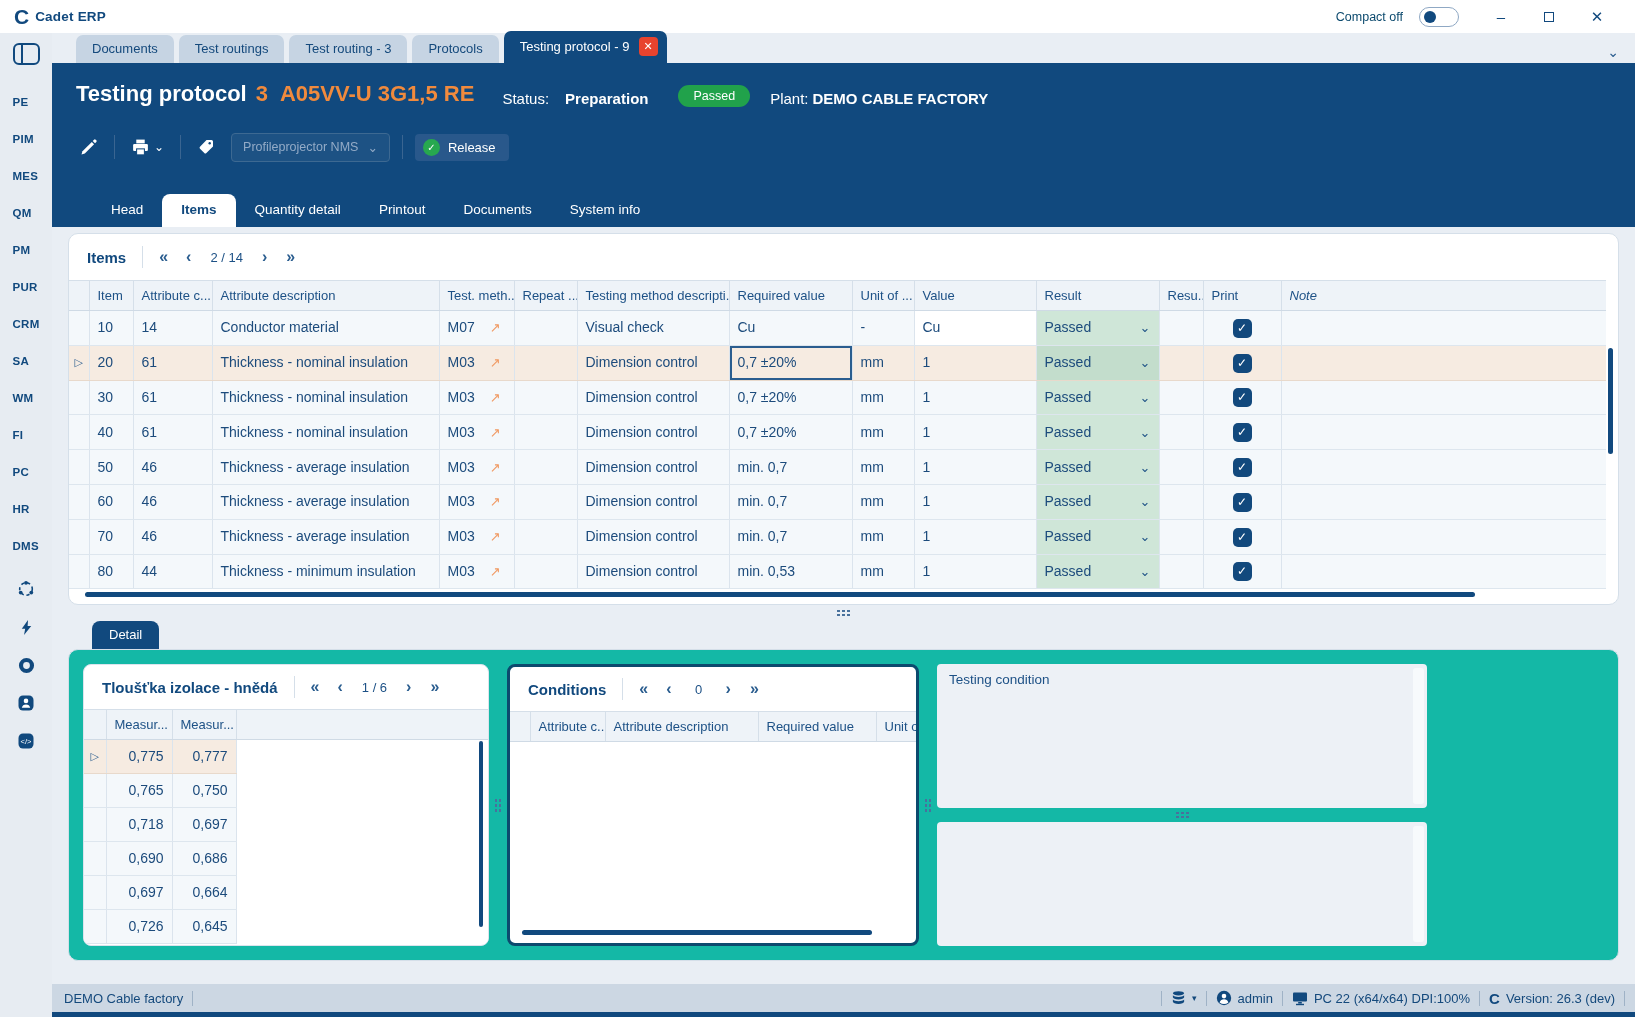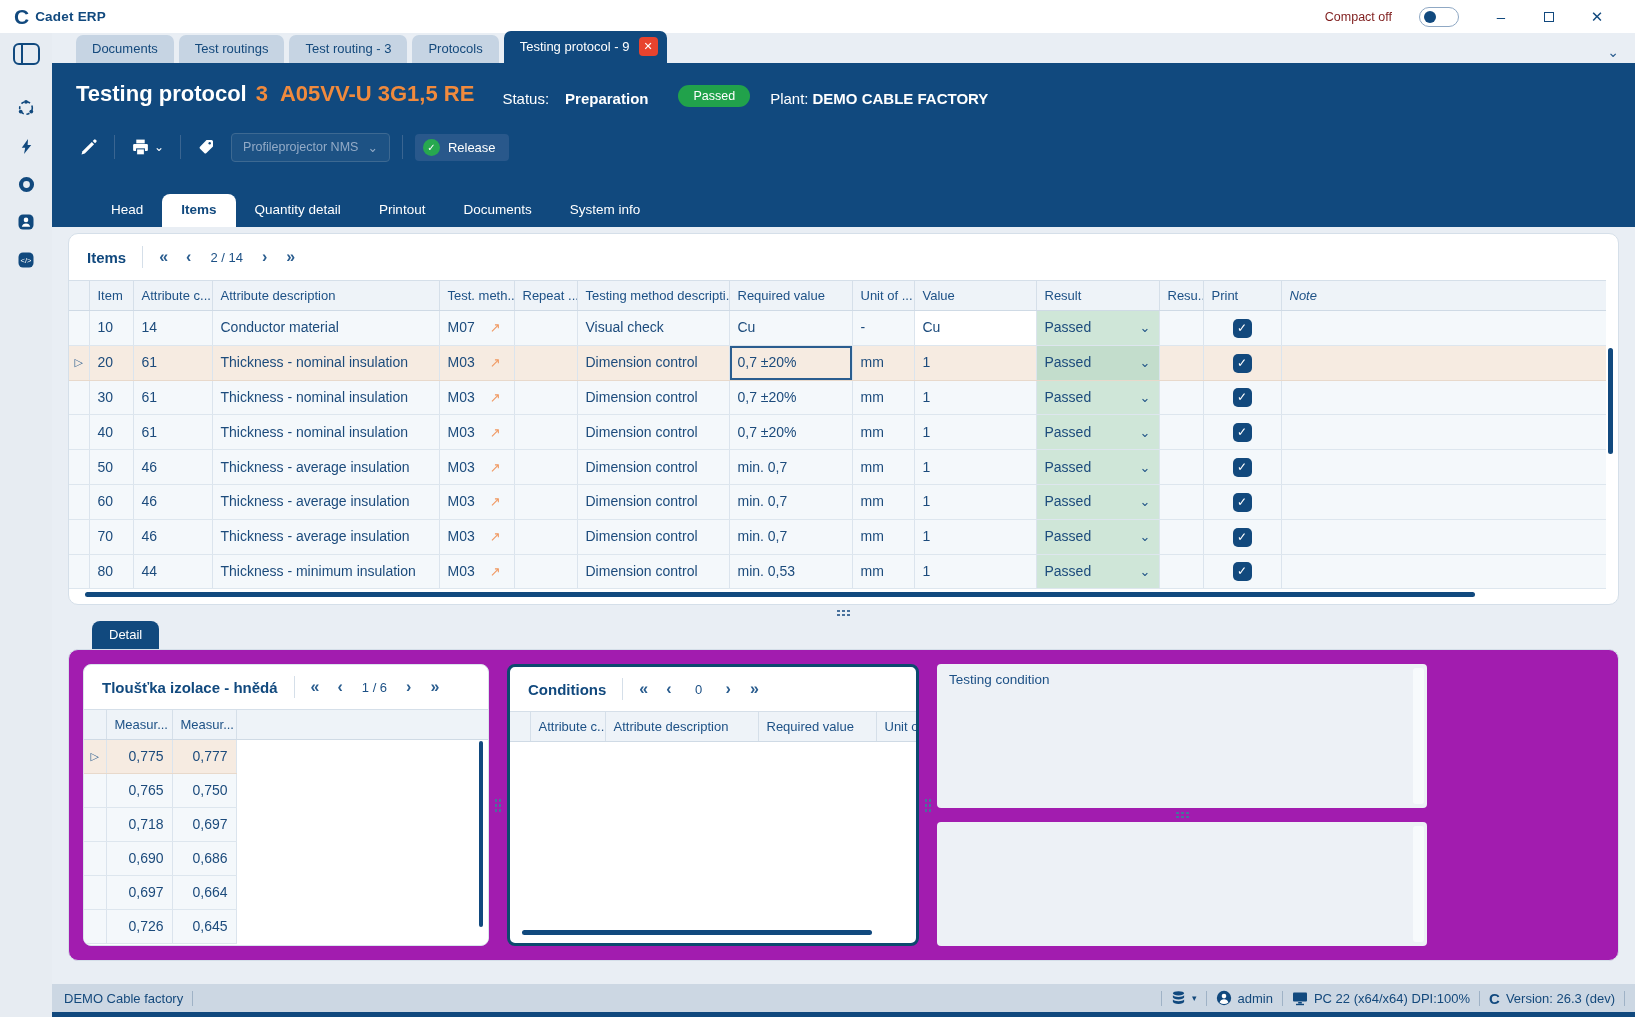--- a/index.html
+++ b/index.html
@@ -8,21 +8,21 @@
     width:1635px; height:1017px; overflow:hidden;
     font-family:"Liberation Sans", sans-serif;
     background:#e9eef4; display:flex; flex-direction:column;
     color:#1c4b7c;
   }
   
   .titlebar { height:33px; background:#fff; display:flex; align-items:center; padding:0 14px; flex:0 0 auto; }
   .logo-c { color:#11497e; font-weight:900; font-size:21px; line-height:1; margin-right:6px; }
   .app-title { color:#11497e; font-weight:700; font-size:13.5px; letter-spacing:.2px; }
   .titlebar-right { margin-left:auto; display:flex; align-items:center; }
-  .compact-label { font-size:12.5px; color:#7f1d1d; margin-right:27px; }
+  .compact-label { font-size:12.5px; color:#0c4a6e; margin-right:16px; }
   .toggle { width:40px; height:20px; border:1px solid #8fa8c4; border-radius:10px; background:#fff; position:relative; }
   .toggle .knob { position:absolute; left:4px; top:3px; width:12px; height:12px; border-radius:50%; background:#11497e; }
   .winbtns { display:flex; margin-left:18px; }
   .winbtn { width:48px; height:28px; display:flex; align-items:center; justify-content:center; color:#11497e; font-size:15px; }
   .sq { width:10px; height:10px; border:1.5px solid #11497e; display:inline-block; }
   
   .mainrow { flex:1; display:flex; min-height:0; }
   .sidebar { width:52px; background:#e7ecf2; display:flex; flex-direction:column; align-items:center; padding-top:10px; flex:0 0 auto; }
   .sidebar-toggle { width:27px; height:22px; border:2.5px solid #11497e; border-radius:6px; position:relative; margin-bottom:18px; }
   .sidebar-toggle::after { content:""; position:absolute; left:6px; top:0; bottom:0; width:2.5px; background:#11497e; }
@@ -84,21 +84,21 @@
   td.c-print { text-align:center; }
   .checkbox { width:19px; height:19px; background:#12497d; border-radius:5px; color:#fff; font-size:12px; line-height:19px; text-align:center; display:inline-block; vertical-align:middle; }
   td.num { text-align:right; }
   .items-hscroll { position:absolute; left:16px; bottom:7px; height:5px; width:1390px; background:#11497e; border-radius:3px; }
   .items-vscroll { position:absolute; right:5px; top:114px; width:5px; height:106px; background:#11497e; border-radius:3px; }
   
   .gap-row { height:16px; display:flex; align-items:center; justify-content:center; }
   .dots-h { width:15px; height:8px; background-image:radial-gradient(circle,#49719c 1.2px,transparent 1.35px); background-size:5px 4px; }
   .dots-v { width:8px; height:15px; background-image:radial-gradient(circle,#49719c 1.2px,transparent 1.35px); background-size:4px 5px; }
   .detail-tab { display:inline-flex; margin-left:24px; background:#11497e; color:#fff; font-size:13px; padding:6px 17px 7px; border-radius:8px 8px 0 0; position:relative; z-index:2; }
-  .detail-container { height:312px; background:#a21caf; border:1px solid #d5dfe9; border-radius:10px; display:flex; padding:14px; }
+  .detail-container { height:312px; background:#14b8a6; border:1px solid #d5dfe9; border-radius:10px; display:flex; padding:14px; }
   .meas-panel { width:406px; background:#fff; border:1px solid #dbe4ed; border-radius:8px; overflow:hidden; position:relative; flex:0 0 auto; }
   .meas-panel .panel-head, .cond-panel .panel-head { height:44px; }
   .meas-vscroll { position:absolute; right:5px; top:76px; width:4px; height:186px; background:#11497e; border-radius:3px; }
   .handle-col { width:18px; display:flex; align-items:center; justify-content:center; flex:0 0 auto; }
   .cond-panel { width:412px; background:#fff; border:3px solid #0c4a6e; border-radius:8px; position:relative; overflow:hidden; flex:0 0 auto; }
   .cond-hscroll { position:absolute; left:12px; bottom:8px; height:5px; width:350px; background:#11497e; border-radius:3px; }
   .text-col { width:490px; display:flex; flex-direction:column; flex:0 0 auto; }
   .textarea { background:#edf1f6; border-radius:4px; position:relative; padding:8px 24px 8px 12px; color:#1d5186; font-size:13.5px; }
   .textarea.top { flex:1.18; }
   .textarea.bottom { flex:1; }
@@ -135,20 +135,35 @@
           <span>✕</span>
         </div>
     </div>
   </div>
 </div>
 
 <div class="mainrow">
 
   <div class="sidebar">
     <div class="sidebar-toggle"></div>
+    <div id="modules">
+        <div class="module">PE</div>
+        <div class="module">PIM</div>
+        <div class="module">MES</div>
+        <div class="module">QM</div>
+        <div class="module">PM</div>
+        <div class="module">PUR</div>
+        <div class="module">CRM</div>
+        <div class="module">SA</div>
+        <div class="module">WM</div>
+        <div class="module">FI</div>
+        <div class="module">PC</div>
+        <div class="module">HR</div>
+        <div class="module">DMS</div>
+      </div>
     <div class="side-icons">
       <div class="side-icon">
         <svg width="18" height="18" viewBox="0 0 18 18">
             <circle cx="9" cy="9" r="6.3" fill="none" stroke="#11497e" stroke-width="1.6" stroke-dasharray="3.2 2.8"></circle>
             <circle cx="9" cy="2.8" r="1.9" fill="#11497e"></circle>
             <circle cx="3.7" cy="12.6" r="1.9" fill="#11497e"></circle>
             <circle cx="14.3" cy="12.6" r="1.9" fill="#11497e"></circle>
           </svg>
       </div>
       <div class="side-icon">

